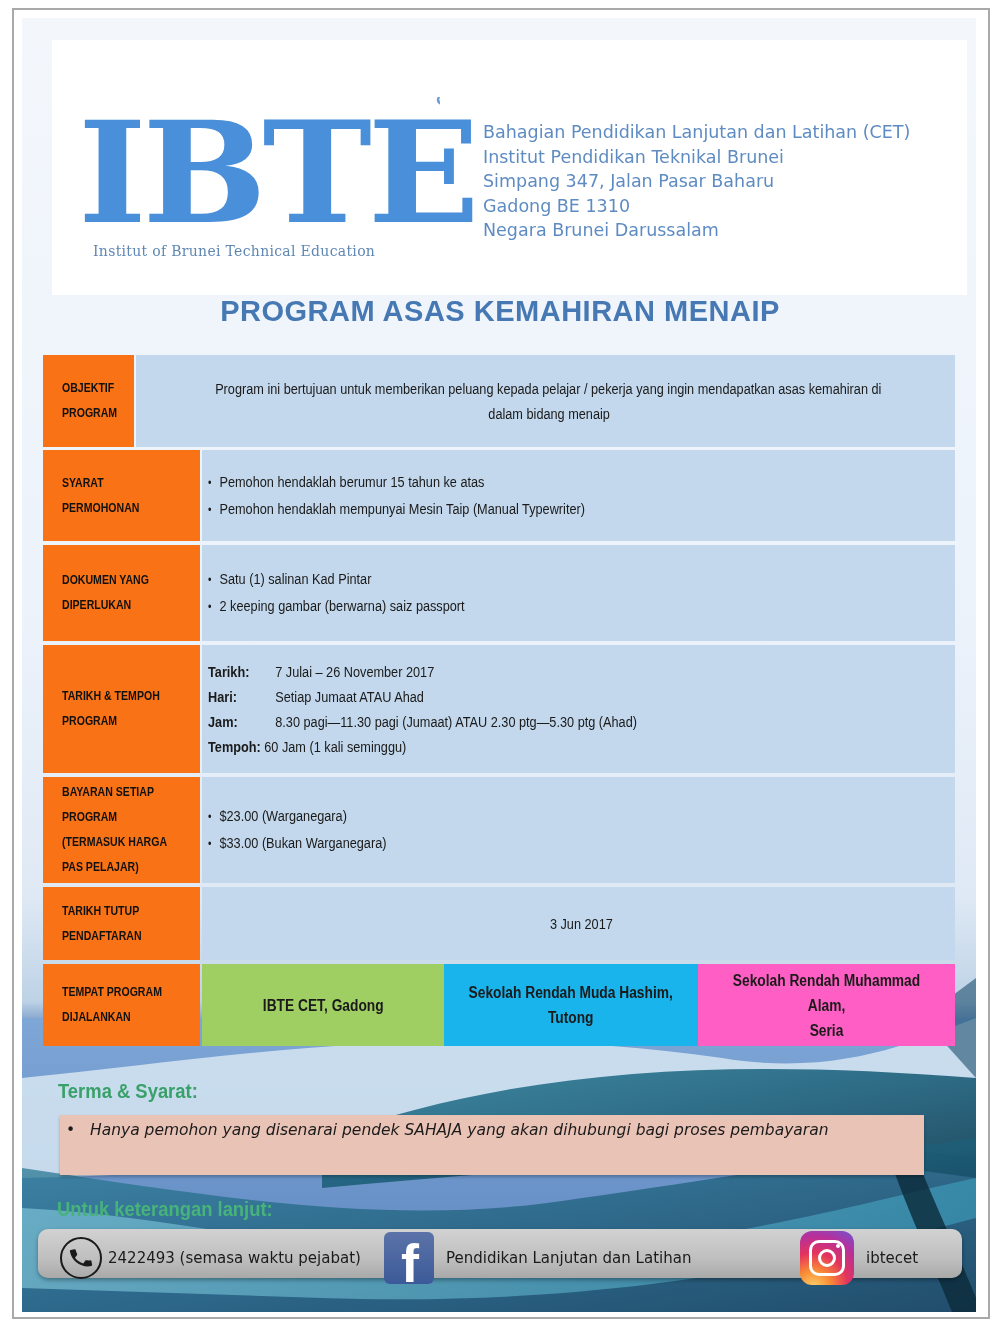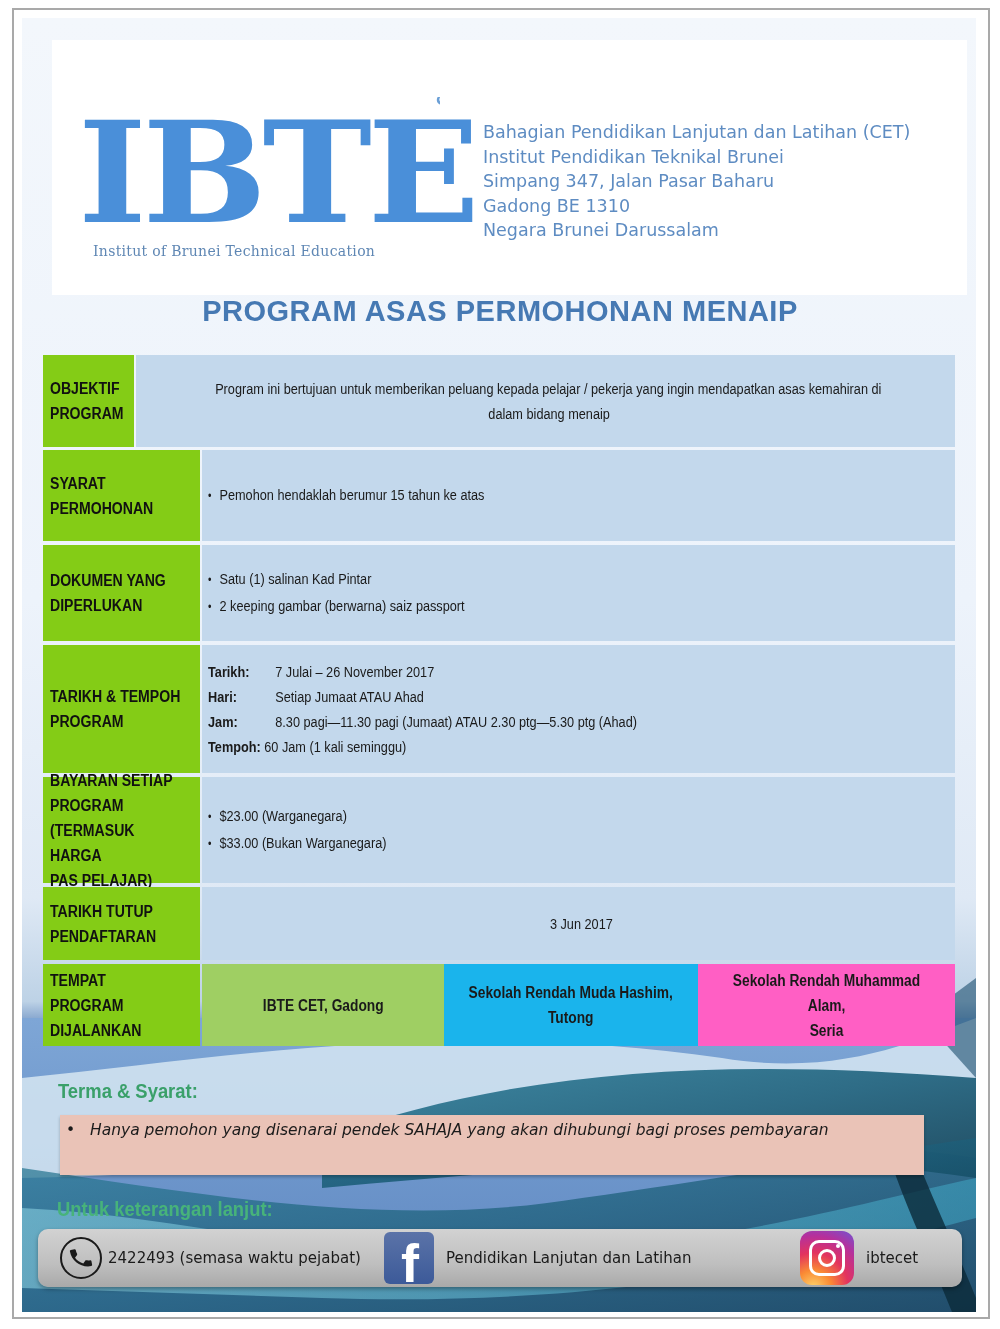--- a/index.html
+++ b/index.html
@@ -42,23 +42,23 @@
   }
   .title {
     position: absolute; left: 0; top: 295px; width: 1000px; text-align: center;
     font-family: "Liberation Sans", sans-serif; font-weight: bold; font-size: 29px;
     color: #4679b3; letter-spacing: 0.5px;
   }
 
   .table { position: absolute; left: 43px; top: 355px; width: 912px; }
   .row { position: absolute; left: 0; width: 912px; display: flex; }
   .label {
-    width: 157px; height: 100%; background: #84cc16; color: #111;
-    font-family: "Liberation Sans", sans-serif; font-weight: bold; font-size: 16px;
-    line-height: 25px; padding-left: 7px; display: flex; align-items: center;
+    width: 157px; height: 100%; background: #f97316; color: #111;
+    font-family: "Liberation Sans", sans-serif; font-weight: bold; font-size: 12px;
+    line-height: 25px; padding-left: 19px; display: flex; align-items: center;
     transform-origin: left;
   }
   .label span { display: block; transform: scaleX(0.88); transform-origin: left; white-space: pre-line; }
   .content {
     margin-left: 2px; flex: 1; height: 100%; background: #c3d8ec; color: #1a1a1a;
     font-family: "Liberation Sans Narrow", "Liberation Sans", sans-serif; font-size: 15.5px;
     line-height: 25px; padding-left: 6px; display: flex; flex-direction: column; justify-content: center;
   }
   .narrow { display: inline-block; transform: scaleX(0.82); transform-origin: left; white-space: nowrap; }
   .center { text-align: center; align-items: center; }
@@ -81,21 +81,21 @@
     padding: 5px 0 0 6px; font-family: "DejaVu Sans", sans-serif; font-size: 15.5px; line-height: 21px; color: #1b1b1b; font-style: italic;
   }
   .terms-box div { white-space: nowrap; }
   .terms-box .dot { display: inline-block; width: 24px; }
 
   .more-title {
     position: absolute; left: 57px; top: 1198px; font-family: "Liberation Sans", sans-serif;
     font-weight: bold; font-size: 20px; color: #47b37a; transform: scaleX(0.92); transform-origin: left;
   }
   .contact-bar {
-    position: absolute; left: 38px; top: 1229px; width: 924px; height: 58px; border-radius: 10px;
+    position: absolute; left: 38px; top: 1229px; width: 924px; height: 49px; border-radius: 10px;
     background: linear-gradient(180deg, #d2d2d2 0%, #bfbfbf 60%, #a9a9a9 100%);
     box-shadow: 0 2px 4px rgba(0,0,0,0.35);
   }
   .c-item { position: absolute; top: 0; height: 58px; display: flex; align-items: center;
     font-family: "DejaVu Sans", sans-serif; font-size: 15px; color: #1b1b1b; }
   .phone-icon { width: 42px; height: 42px; border: 2.5px solid #1a1a1a; border-radius: 50%;
     display: flex; align-items: center; justify-content: center; margin-right: 6px; }
   .fb-icon { width: 50px; height: 52px; border-radius: 6px; background: linear-gradient(180deg,#5b73a8,#3c5a99);
     position: relative; overflow: hidden; margin-right: 12px; }
   .fb-icon span { position: absolute; left: 17px; top: 4px; font-family: "Liberation Sans", sans-serif; font-weight: bold;
@@ -149,41 +149,42 @@
 <div class="logo-sub">Institut of Brunei Technical Education</div>
 
 <div class="addr">
   <div>Bahagian Pendidikan Lanjutan dan Latihan (CET)</div>
   <div>Institut Pendidikan Teknikal Brunei</div>
   <div>Simpang 347, Jalan Pasar Baharu</div>
   <div>Gadong BE 1310</div>
   <div>Negara Brunei Darussalam</div>
 </div>
 
-<div class="title">PROGRAM ASAS PERMOHONAN MENAIP</div>
+<div class="title">PROGRAM ASAS KEMAHIRAN MENAIP</div>
 
 <div class="table">
 
   <div class="row" style="top:0; height:92px;">
     <div class="label">
         <span>OBJEKTIF PROGRAM</span>
       </div>
     <div class="content center">
       <div><span class="narrow">Program ini bertujuan untuk memberikan peluang kepada pelajar / pekerja yang ingin mendapatkan asas kemahiran di</span></div>
       <div><span class="narrow">dalam bidang menaip</span></div>
     </div>
   </div>
 
   <div class="row" style="top:95px; height:91px;">
     <div class="label">
         <span>SYARAT
 PERMOHONAN</span>
       </div>
     <div class="content">
       <div><span class="narrow bullet">Pemohon hendaklah berumur 15 tahun ke atas</span></div>
+      <div><span class="narrow bullet">Pemohon hendaklah mempunyai Mesin Taip (Manual Typewriter)</span></div>
     </div>
   </div>
 
   <div class="row" style="top:190px; height:96px;">
     <div class="label">
         <span>DOKUMEN YANG
 DIPERLUKAN</span>
       </div>
     <div class="content">
       <div><span class="narrow bullet">Satu (1) salinan Kad Pintar</span></div>

